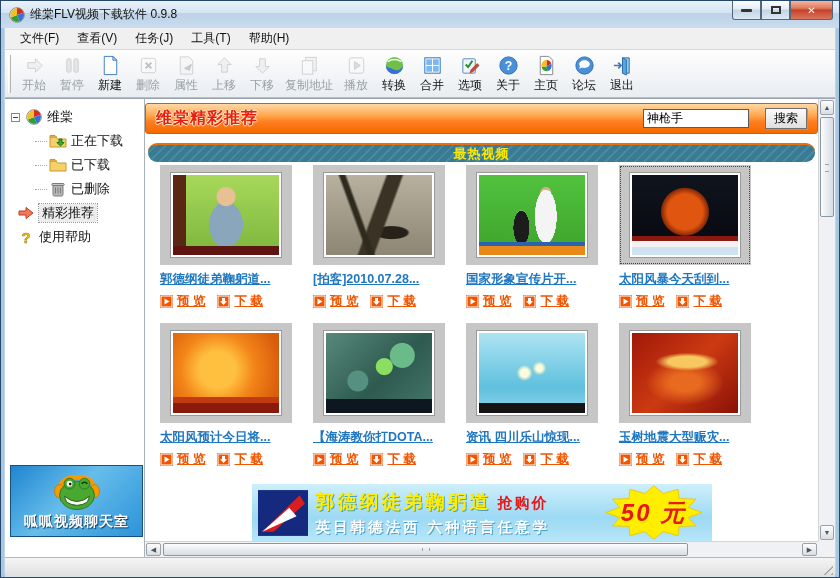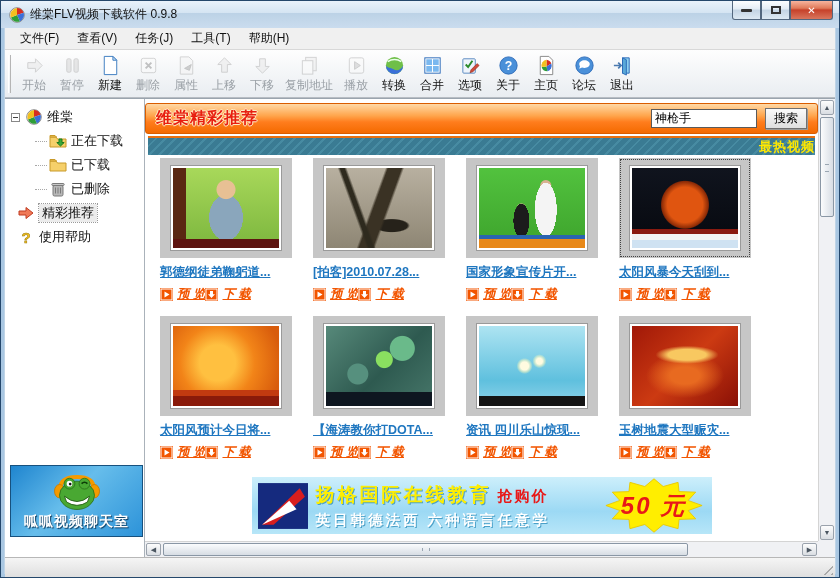--- a/index.html
+++ b/index.html
@@ -58,39 +58,39 @@
 
   
   .main{ flex:1; position:relative; background:#fff; min-width:0; }
   .main-scroll{ position:absolute; left:0; right:17px; top:0; bottom:16px; overflow:hidden; }
 
   .promo-header{ margin:4px 0 0; height:31px; border:1px solid #d95d00; border-radius:3px;
     background:linear-gradient(180deg,#ffd9a6 0%,#ffa64d 40%,#ff7d1d 62%,#f46a00 100%);
     display:flex; align-items:center; padding:0 10px; }
   .promo-title{ font-size:16px; font-weight:bold; color:#e81f10;
     text-shadow:-1px 0 #ffe9c2,1px 0 #ffe9c2,0 -1px #ffe9c2,0 1px #ffe9c2; letter-spacing:1px; }
-  .searchbox{ margin-left:auto; display:flex; align-items:center; gap:8px; }
+  .searchbox{ margin-left:auto; display:flex; align-items:center; gap:16px; }
   .search-input{ width:106px; height:19px; border:1px solid #5a5a5a; font-size:12px; padding:1px 3px;
     font-family:"Liberation Sans",sans-serif; }
   .search-btn{ height:21px; padding:0 8px; font-size:12px; border:1px solid #707070;
     background:linear-gradient(180deg,#fbfbfb,#dfdfdf); box-shadow:1px 1px 0 #9a9a9a; font-family:"Liberation Sans",sans-serif; }
 
-  .hot-bar{ margin:2px 3px 0; height:19px; display:flex; align-items:center; justify-content:flex-end;
-    background:repeating-linear-gradient(135deg,#3a7b93 0 5px,#478ba2 5px 7px); border-top:2px solid #e87010; }
+  .hot-bar{ margin:9px 3px 0; height:19px; display:flex; align-items:center; justify-content:center;
+    background:repeating-linear-gradient(135deg,#3a7b93 0 5px,#478ba2 5px 7px); border-top:2px solid #e87010;border-radius:9px; }
   .hot-title{ color:#ffe800; font-size:13px; font-weight:bold; letter-spacing:1px; }
 
   .grid{ display:grid; grid-template-columns:repeat(4,132px); column-gap:21px; row-gap:13px;
     padding:3px 0 0 15px; }
   .card{ width:132px; }
   .thumb-wrap{ width:132px; height:100px; background:#c6c6c6; display:flex; align-items:center; justify-content:center; }
   .thumb-wrap.focused{ outline:1px dotted #444; outline-offset:-2px; }
   .thumb{ width:110px; height:84px; border:2px solid #fff; outline:1px solid #9a9a9a; }
   .vtitle{ display:inline-block; margin-top:6px; font-size:12.5px; font-weight:bold; color:#1f77c0;
     text-decoration:underline; white-space:nowrap; cursor:pointer; }
-  .vlinks{ display:flex; margin-top:5px; align-items:flex-start;font-style:italic; }
+  .vlinks{ display:flex; gap:12px; margin-top:5px; align-items:flex-start; }
   .vlink{ display:flex; gap:4px; align-items:center; font-size:12.5px; font-weight:bold; color:#f25500;
     text-decoration:underline; cursor:pointer; }
   .vlink svg{ width:13px; height:13px; display:block; }
 
   
   .t1{ background:
     linear-gradient(0deg,#5e1410 0 11%,transparent 11%),
     radial-gradient(circle 9px at 50% 27%,#e8c094 0 9px,transparent 10px),
     radial-gradient(ellipse 17px 23px at 50% 62%,#8aa6bc 0 99%,transparent 100%),
     linear-gradient(90deg,#5a2812 0 12%,transparent 12%),
@@ -625,21 +625,21 @@
         </div>
 
         <div class="banner">
           <svg class="banner-logo" viewBox="0 0 48 44">
             <rect width="48" height="44" fill="#152a7e"></rect>
             <path d="M4 40 L40 5 L45 13 L15 40 Z" fill="#d81e1e"></path>
             <path d="M4 40 L30 17 L37 25 Z" fill="#fff"></path>
           </svg>
           <div class="banner-mid">
             <div class="banner-line1">
-              <span class="banner-brand">扬格国际在线教育</span>
+              <span class="banner-brand">郭德纲徒弟鞠躬道</span>
               <span class="banner-tag">抢购价</span>
             </div>
             <div class="banner-sub">英日韩德法西 六种语言任意学</div>
           </div>
           <div class="starburst">
             <svg viewBox="0 0 116 64">
               <polygon fill="#ffee00" stroke="#e8c800" points="112,32 96.3,37.7 104.8,47 86.1,47.6 85,58 68.3,53.3 58,62 47.7,53.3 31,58 29.9,47.6 11.2,47 19.7,37.7 4,32 19.7,26.3 11.2,17 29.9,16.4 31,6 47.7,10.7 58,2 68.3,10.7 85,6 86.1,16.4 104.8,17 96.3,26.3"></polygon>
             </svg>
             <span class="price">50 元</span>
           </div>

